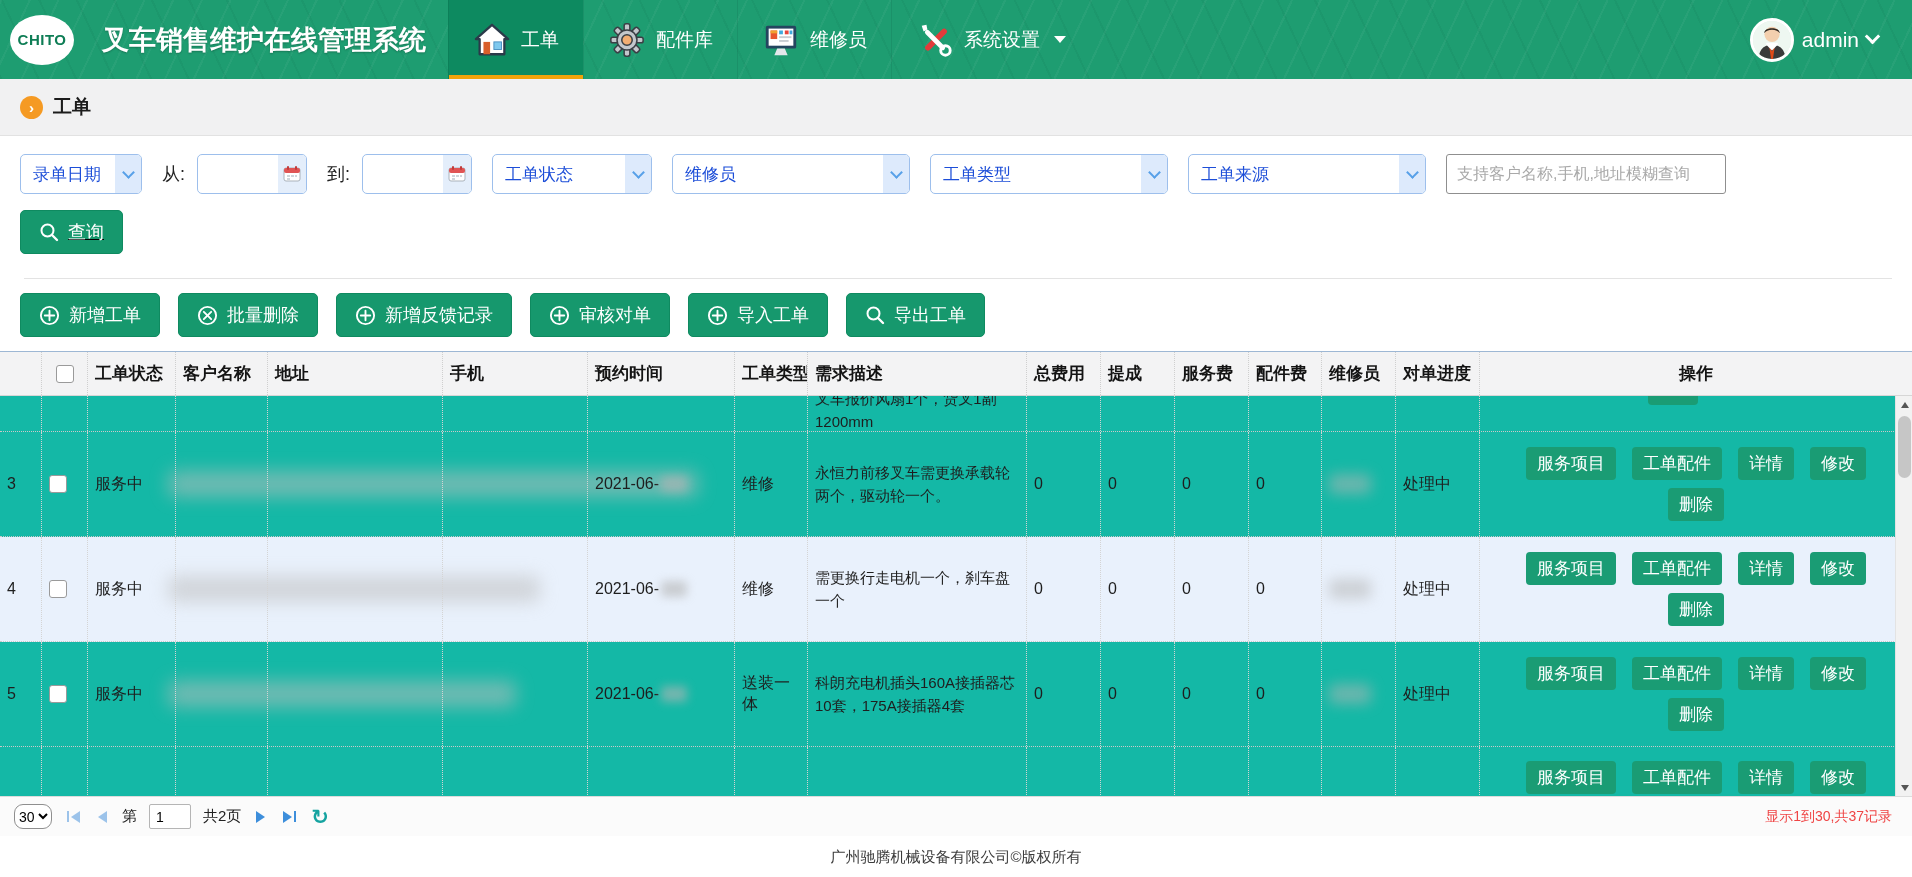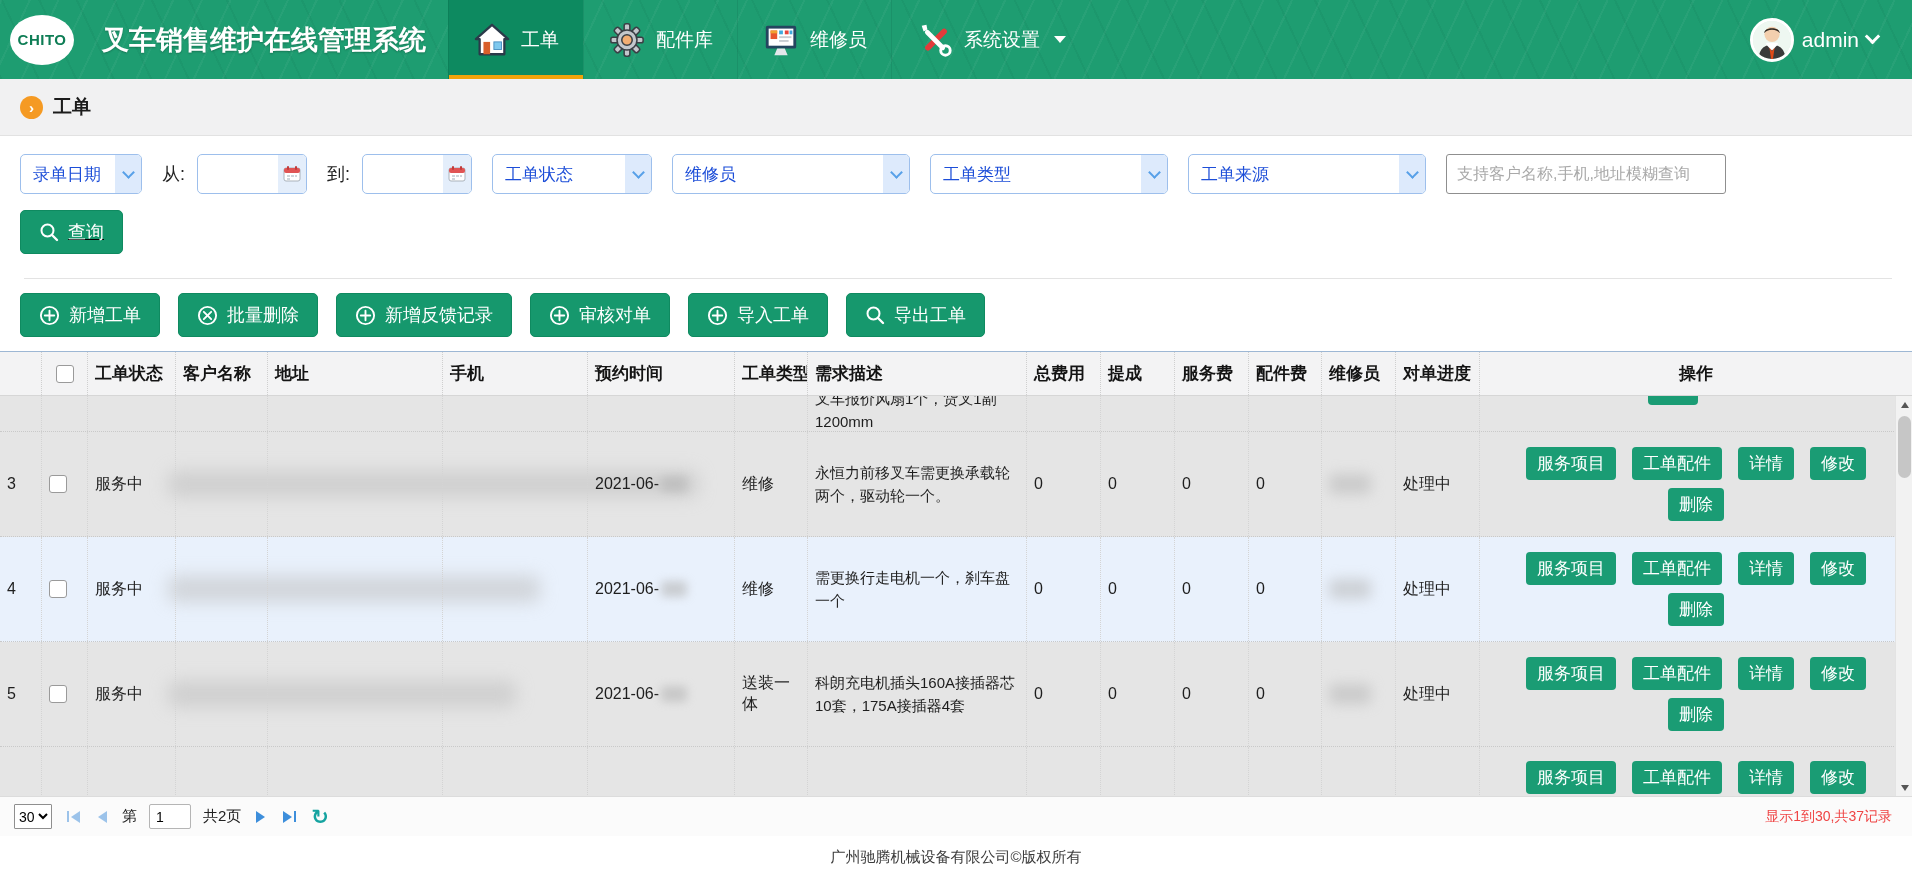--- a/index.html
+++ b/index.html
@@ -50,21 +50,21 @@
 
   
   .toolbar { display:flex; gap:18px; padding:14px 0 14px 20px; background:#fff; }
 
   
   .grid { display:grid; grid-template-columns:42px 46px 88px 92px 175px 145px 147px 73px 219px 74px 74px 74px 73px 74px 84px 1fr; }
   .grid-header { background:#f3f3f4; border-top:1px solid #9db7d4; border-bottom:1px solid #d6d6d6; height:45px; }
   .hcell { display:flex; align-items:center; padding:0 7px; font-size:17px; font-weight:bold; color:#141414; border-right:1px dotted #cfcfcf; white-space:nowrap; overflow:hidden; }
   .hcell.center { justify-content:center; }
   .hcell:last-child { border-right:none; }
-  .table-body { position:relative; height:400px; overflow:hidden; background:#e5e5e5; }
+  .table-body { position:relative; height:400px; overflow:hidden; background:#14b8a6; }
   .trow { position:relative; border-bottom:1px dotted #c9c9c9; }
   .trow.alt { background:#e9f1fc; }
   .cell { padding:6px 7px; font-size:16px; color:#1e1e1e; border-right:1px dotted #d4d4d4; display:flex; align-items:center; overflow:hidden; position:relative; }
   .cell:last-child { border-right:none; }
   .c-desc { font-size:15px; line-height:1.55; align-items:center; word-break:break-all; }
   .row-std { height:105px; }
   .chkbox { width:18px; height:18px; border:1px solid #9a9a9a; border-radius:3px; background:#fff; appearance:none; cursor:pointer; }
   .blur-span { position:absolute; top:50%; transform:translateY(-50%); height:26px; background:#bdbdbd; filter:blur(9px); opacity:.55; border-radius:6px; pointer-events:none; }
   .blur-mini { display:inline-block; width:26px; height:16px; background:#b5b5b5; filter:blur(5px); opacity:.6; margin-left:2px; border-radius:3px; }
   .blur-rep { width:42px; height:20px; background:#b5b5b5; filter:blur(7px); opacity:.55; border-radius:4px; }
@@ -80,21 +80,21 @@
   
   .vscroll { position:absolute; top:0; right:0; bottom:0; width:17px; background:#f2f2f2; border-left:1px solid #e3e3e3; }
   .vs-btn { position:absolute; left:0; width:17px; height:17px; display:flex; align-items:center; justify-content:center; background:#f2f2f2; cursor:pointer; }
   .vs-btn.up { top:0; } .vs-btn.down { bottom:0; }
   .tri-up { width:0; height:0; border-left:4px solid transparent; border-right:4px solid transparent; border-bottom:6px solid #555; }
   .tri-dn { width:0; height:0; border-left:4px solid transparent; border-right:4px solid transparent; border-top:6px solid #555; }
   .vs-thumb { position:absolute; left:2px; top:20px; width:13px; height:62px; background:#c6c6c6; border-radius:7px; cursor:grab; }
 
   
   .pagination { height:40px; background:#fbfbfb; border-top:1px solid #dcdcdc; display:flex; align-items:center; gap:12px; padding:0 14px; position:relative; z-index:2; }
-  .pg-size { height:25px; font-size:14px; border:1px solid #8f8f8f; border-radius:1px; background:#fff; font-family:inherit; }
+  .pg-size { height:25px; font-size:14px; border:1px solid #8f8f8f; border-radius:9px; background:#fff; font-family:inherit; }
   .pg-ico { display:flex; align-items:center; gap:2px; cursor:pointer; padding:0 3px; }
   .bar { width:2px; height:11px; background:#9cc3ea; }
   .tl { width:0;height:0;border-top:6px solid transparent;border-bottom:6px solid transparent;border-right:9px solid #9cc3ea; }
   .tr2 { width:0;height:0;border-top:6px solid transparent;border-bottom:6px solid transparent;border-left:9px solid #3d8edb; }
   .bar.on { background:#3d8edb; }
   .pg-text { font-size:15px; color:#222; }
   .pg-input { width:42px; height:25px; border:1px solid #b5b5b5; border-radius:2px; text-align:left; padding-left:6px; font-size:14px; font-family:inherit; }
   .refresh { color:#15a3a0; font-size:21px; font-weight:bold; cursor:pointer; line-height:1; }
   .pg-summary { margin-left:auto; font-size:14px; color:#ef4444; padding-right:6px; }
 

